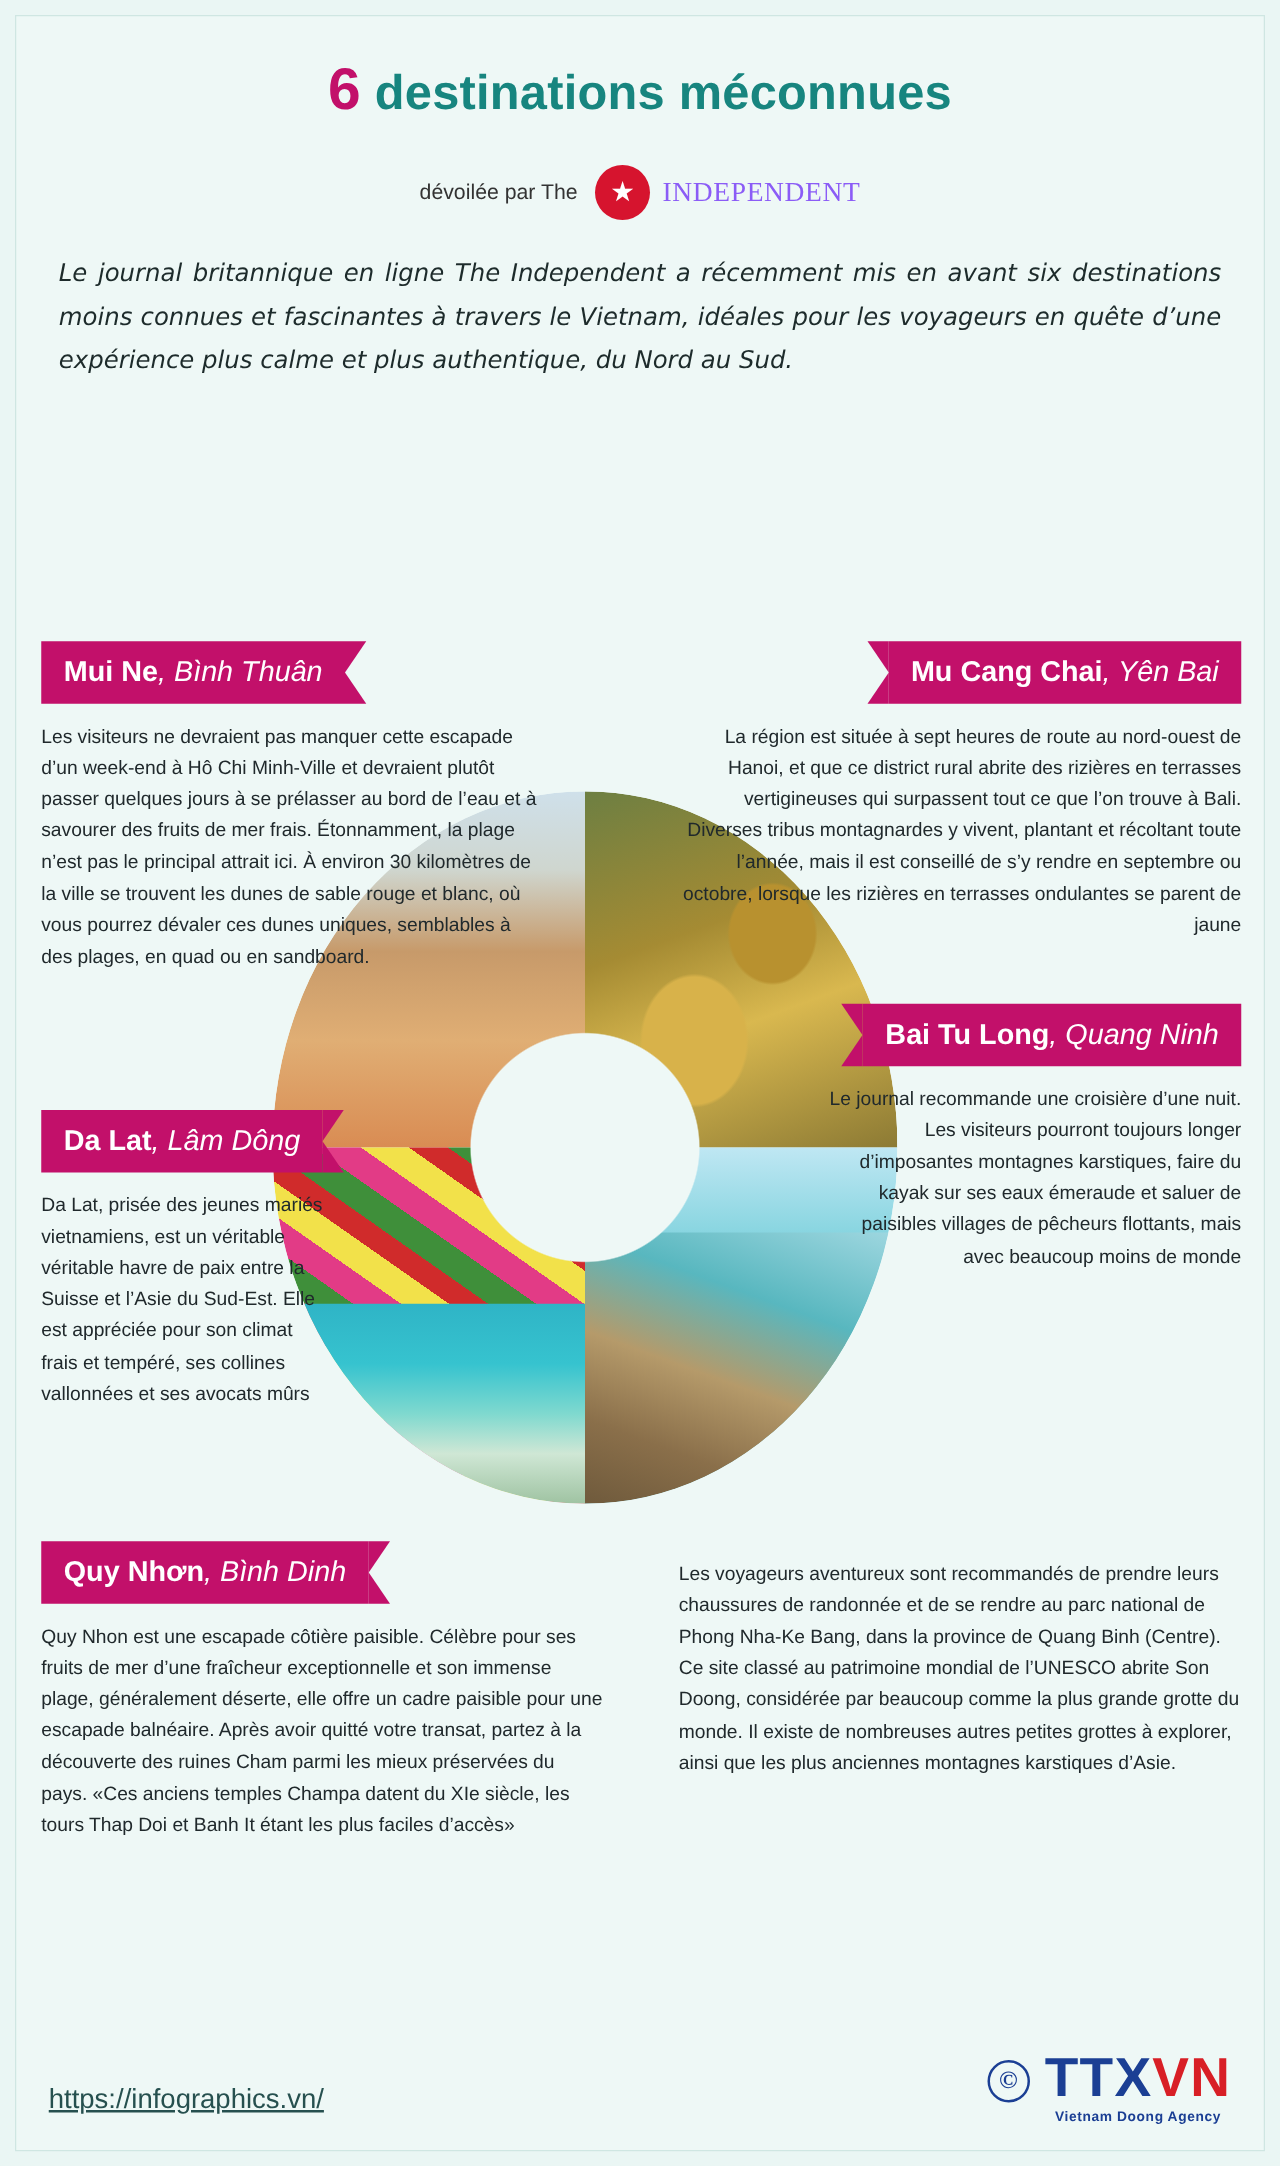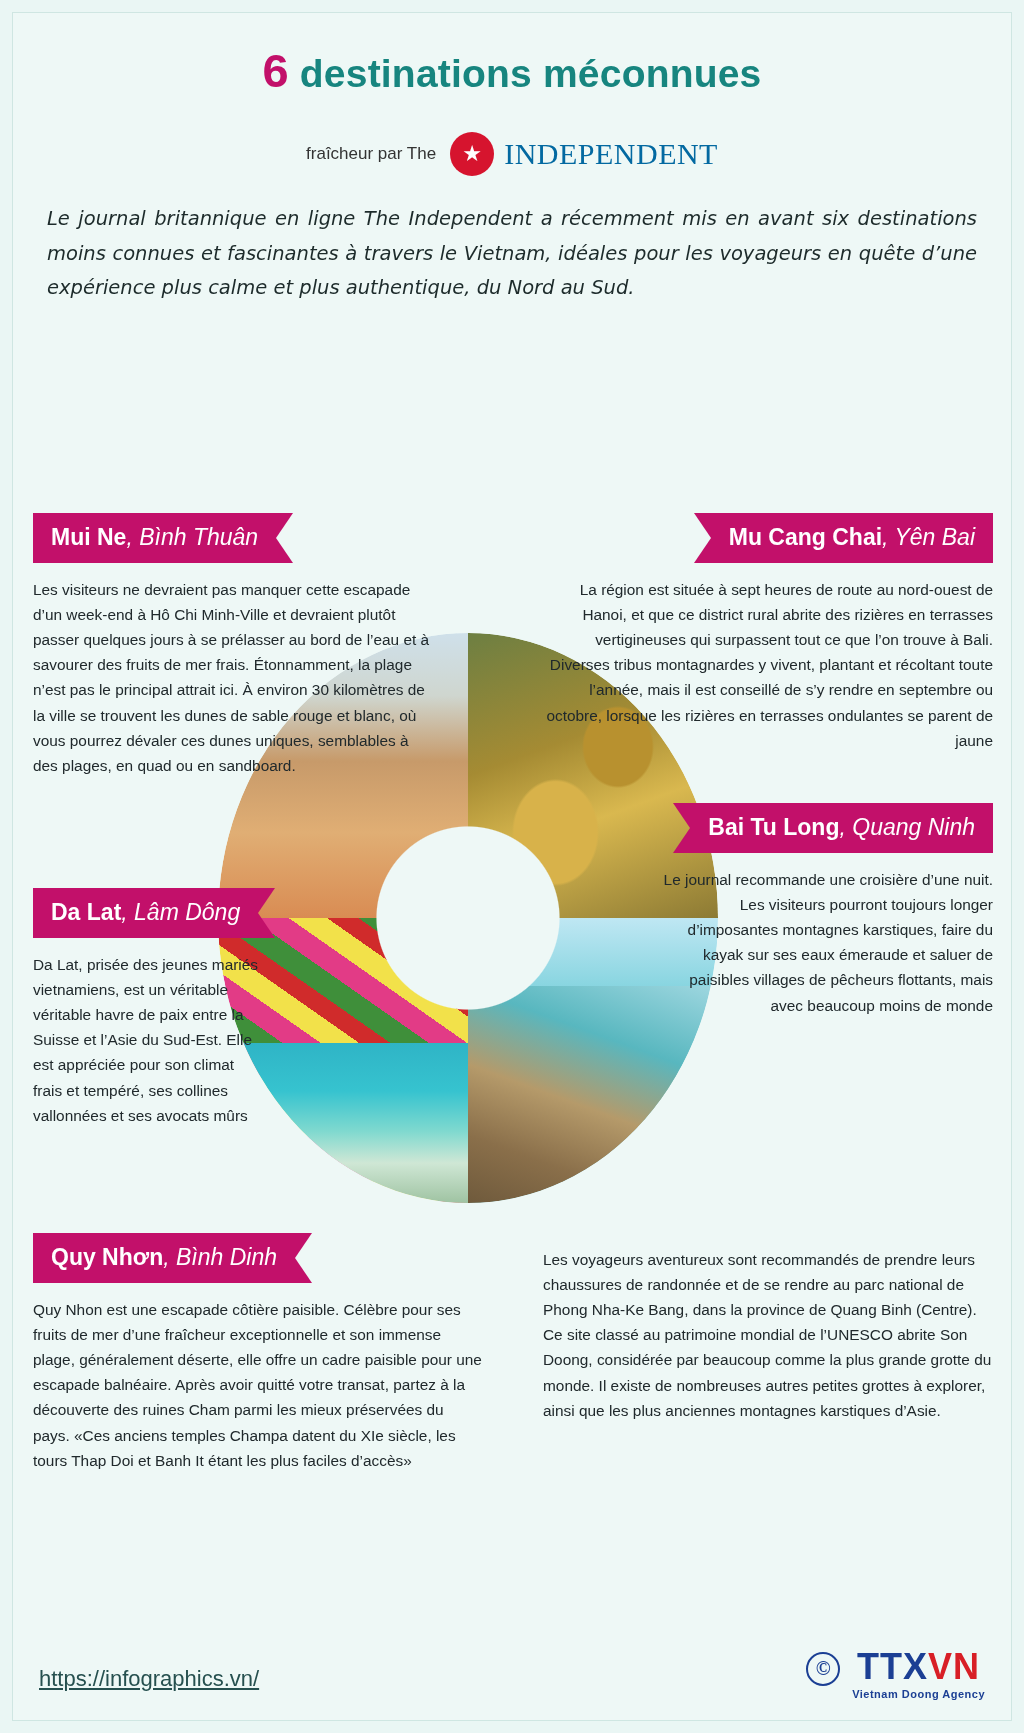--- a/index.html
+++ b/index.html
@@ -39,21 +39,21 @@
   .source-label { font-size:17px; color:#333; font-style:normal; }
   .indep-logo { display:flex; align-items:center; gap:10px; }
   .eagle {
     width:44px; height:44px; border-radius:50%;
     background:#d6142e; position:relative;
     display:flex; align-items:center; justify-content:center;
   }
   .eagle span { color:#fff; font-size:22px; line-height:1; }
   .indep-name {
     font-family:"Liberation Serif", serif;
-    font-size:30px; letter-spacing:0.5px; color:#0369a1;
+    font-size:22px; letter-spacing:0.5px; color:#8b5cf6;
   }
 
   .lede {
     margin:26px 34px 0 34px;
     font-size:19.5px;
     line-height:1.78;
     font-style:italic;
     color:#1d2b2b;
     text-align:justify;
     font-family:"DejaVu Sans", sans-serif;
@@ -165,42 +165,42 @@
   }
   .copyright {
     width:34px; height:34px; border-radius:50%;
     border:2px solid #1b3f94; color:#1b3f94;
     display:flex; align-items:center; justify-content:center;
     font-size:20px; font-weight:bold;
     font-family:"Liberation Serif", serif;
   }
   .ttx-logo { text-align:center; }
   .ttx-name {
-    font-size:36px; font-weight:bold; letter-spacing:1px;
+    font-size:44px; font-weight:bold; letter-spacing:1px;
     color:#1b3f94; line-height:1;margin-top:12px;
   }
   .ttx-name .vn { color:#d81f26; }
   .ttx-sub {
     margin-top:3px;
     font-size:11px; font-weight:bold; color:#1b3f94;
     letter-spacing:0.5px;
   }
 </style>
 </head>
 <body>
 
 <div class="page">
 
   <div class="title-wrap">
     <div class="title-1">
       <span class="num">6</span><span> destinations méconnues</span>
     </div>
 
     <div class="source-row">
-      <div class="source-label">fraîcheur par The</div>
+      <div class="source-label">dévoilée par The</div>
       <div class="indep-logo">
         <div class="eagle">
             <span>★</span>
           </div>
         <div class="indep-name">INDEPENDENT</div>
       </div>
     </div>
 
     <div class="lede">Le journal britannique en ligne The Independent a récemment mis en avant six destinations moins connues et fascinantes à travers le Vietnam, idéales pour les voyageurs en quête d’une expérience plus calme et plus authentique, du Nord au Sud.</div>
   </div>

